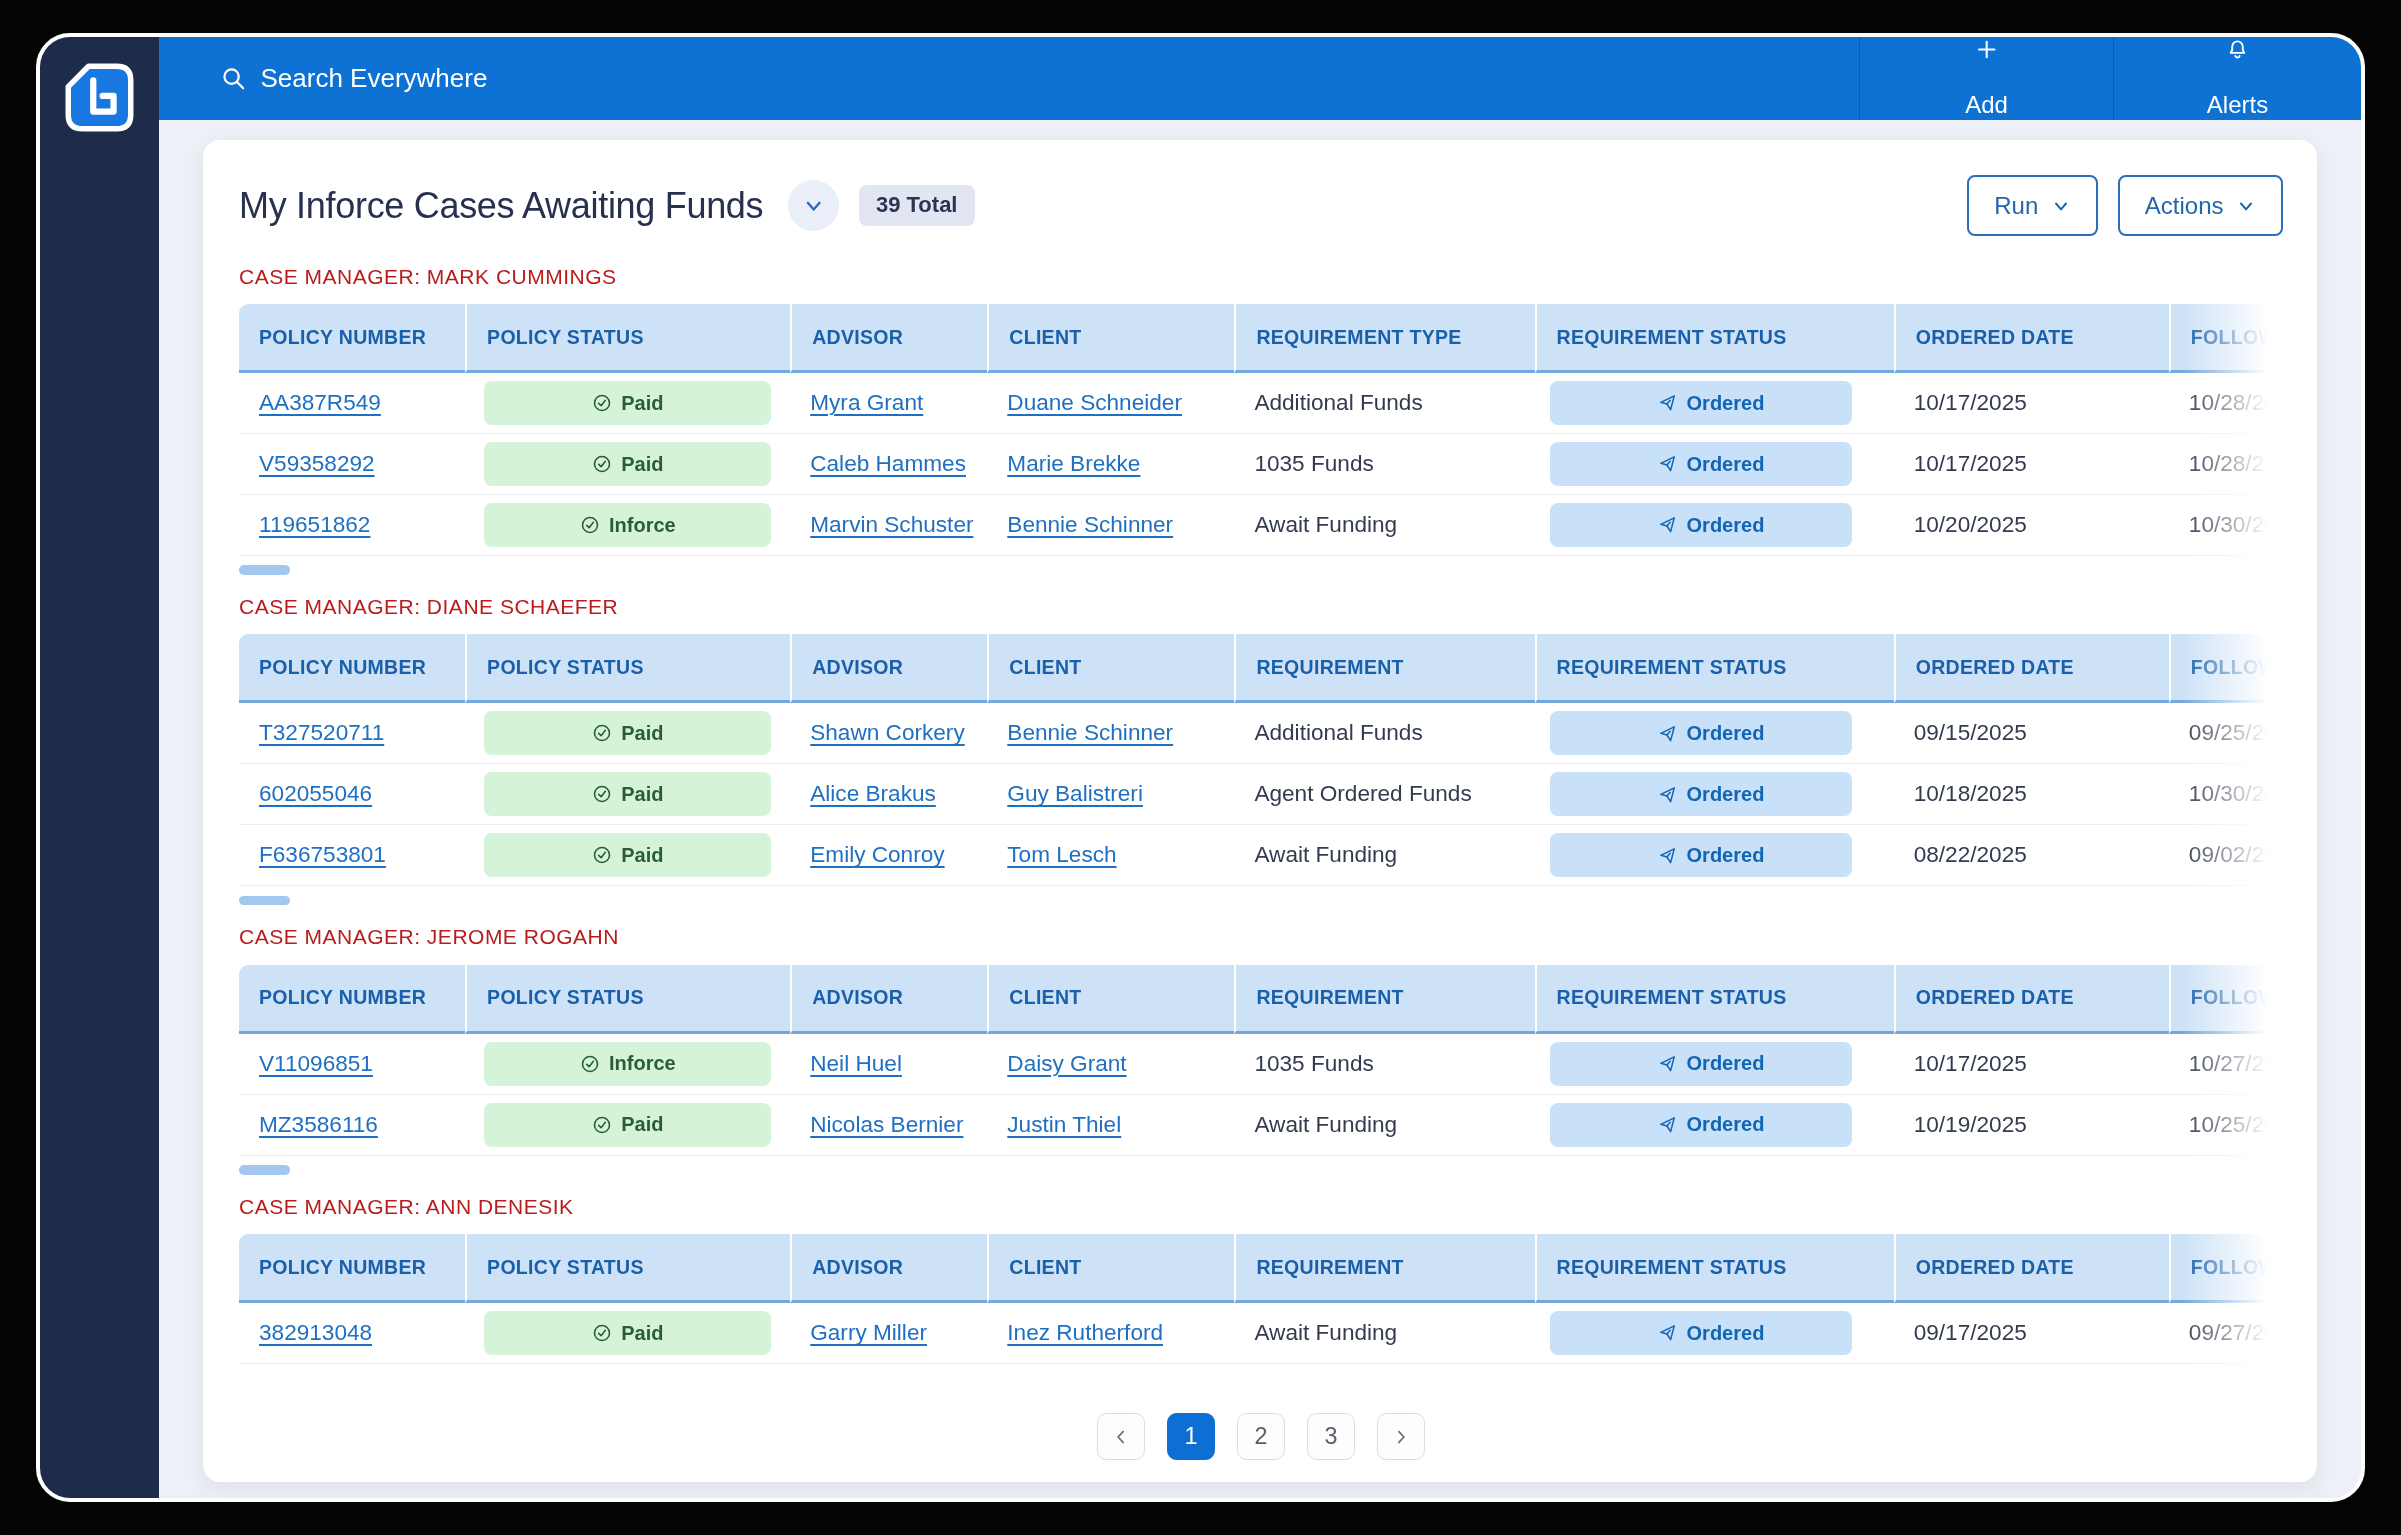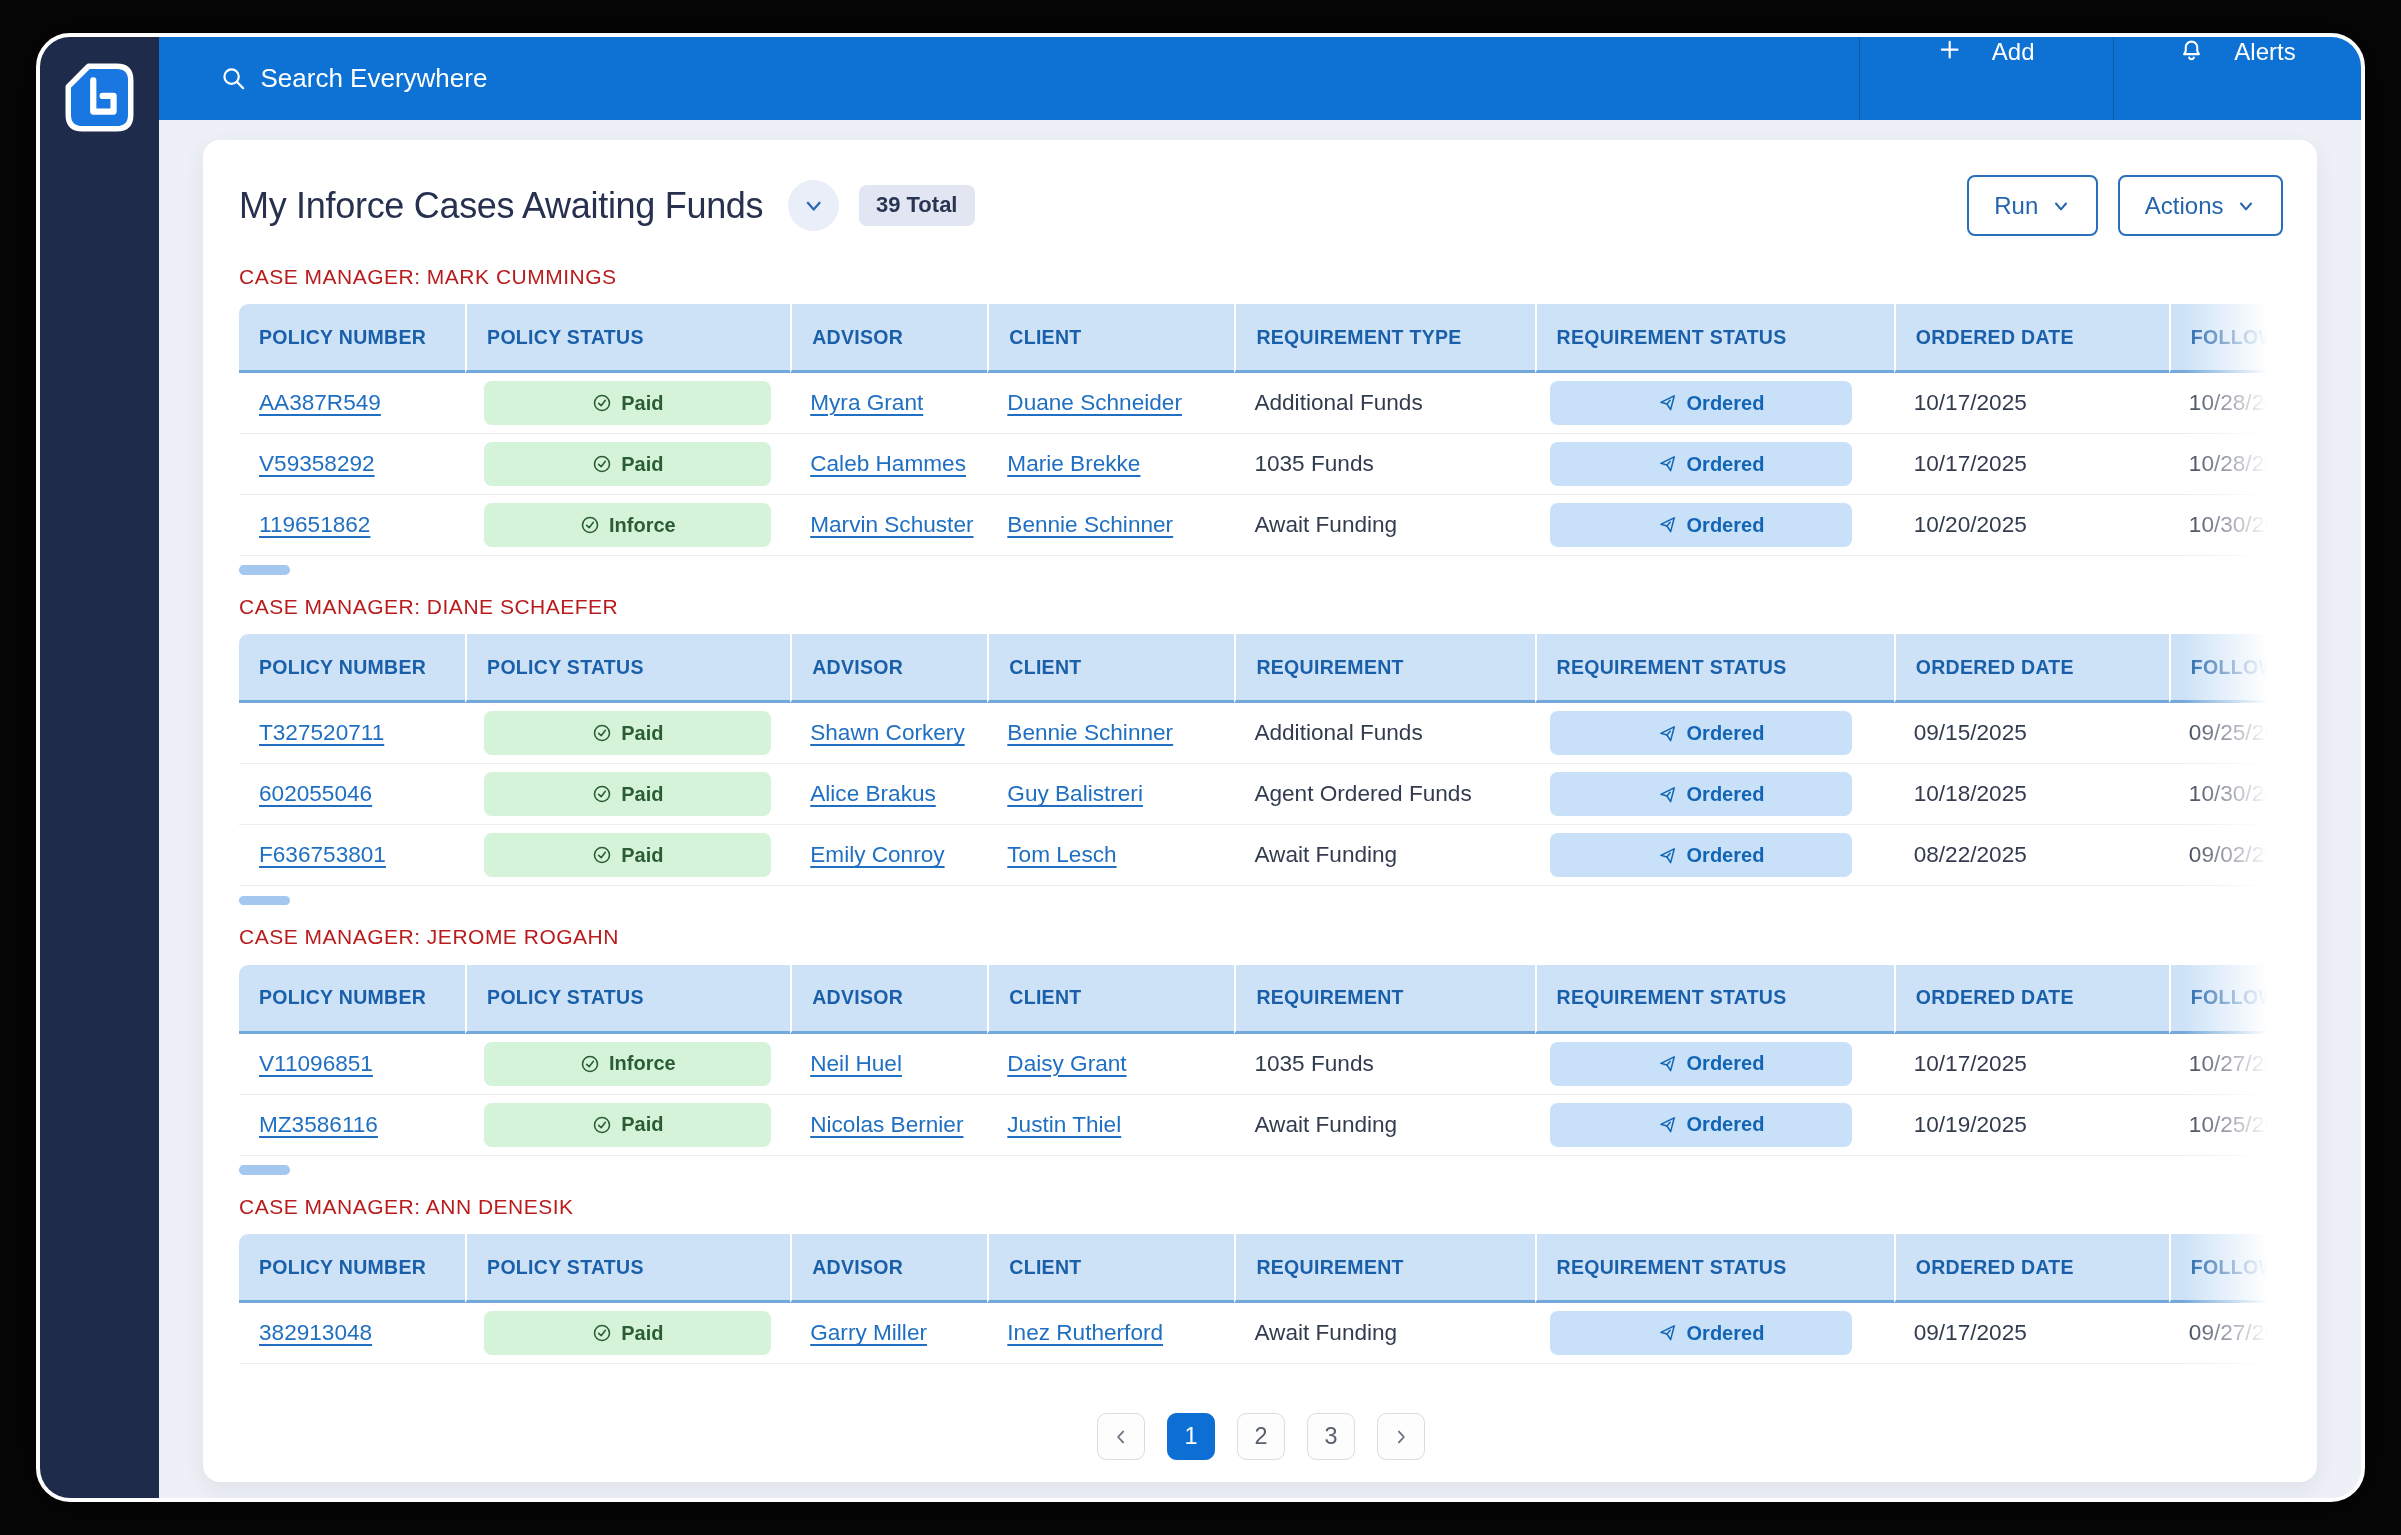--- a/index.html
+++ b/index.html
@@ -7,23 +7,23 @@
   .window{position:absolute;left:36px;top:33px;right:36px;bottom:33px;background:#edf0f6;
     border:4.7px solid #ffffff;border-radius:34px;overflow:hidden;box-shadow:0 0 47px rgba(0,0,0,.6);}
   
   .sidebar{position:absolute;left:0;top:0;bottom:0;width:119px;background:#1e2b4b;z-index:3;}
   .logo{position:absolute;left:22px;top:23.4px;width:75px;height:75px;cursor:pointer;}
   
   .topbar{position:absolute;left:119px;right:0;top:0;height:83px;background:#0d72d3;z-index:2;
     display:flex;align-items:center;color:#fff;}
   .search{display:flex;align-items:center;gap:14px;padding-left:61px;flex:1;font-size:26px;font-weight:500;cursor:pointer;}
   .tb-group{display:flex;height:100%;}
-  .tb-btn{display:flex;justify-content:center;gap:30px;height:100%;
+  .tb-btn{display:flex;align-items:center;justify-content:center;gap:30px;height:100%;
     border-left:1.6px solid rgba(10,62,116,.45);background:transparent;border-top:none;border-right:none;border-bottom:none;
-    color:#fff;font-size:24px;font-weight:500;font-family:inherit;cursor:pointer;}
+    color:#fff;font-size:24px;font-weight:500;font-family:inherit;cursor:pointer;flex-direction:column;}
   .tb-btn.add{width:254px;}
   .tb-btn.alerts{width:248px;}
   
   .main{position:absolute;left:119px;right:0;top:83px;bottom:0;background:#edf0f6;overflow:hidden;}
   .card{margin:20px 44px 0 44px;background:#ffffff;border-radius:17px;padding:26.5px 0 22px 0;
     box-shadow:0 7.8px 23.4px rgba(30,43,75,.07);}
   .card-inner{padding:0 34px 0 36px;}
   .card-head{display:flex;align-items:center;gap:20px;height:78px;margin-bottom:6.2px;}
   .card-head h1{margin:0;font-size:36px;font-weight:400;color:#27304e;letter-spacing:-0.3px;}
   .title-chevron{width:51px;height:51px;border-radius:50%;background:#e9eef8;border:none;cursor:pointer;

